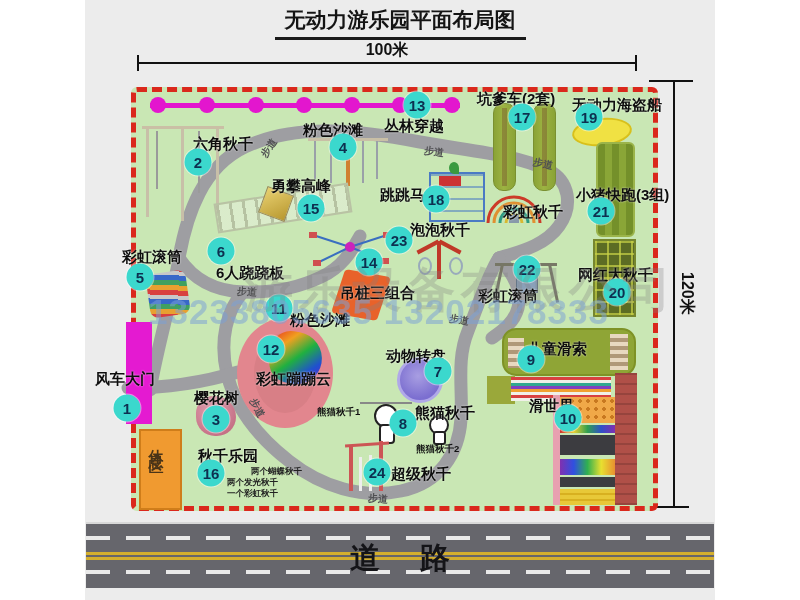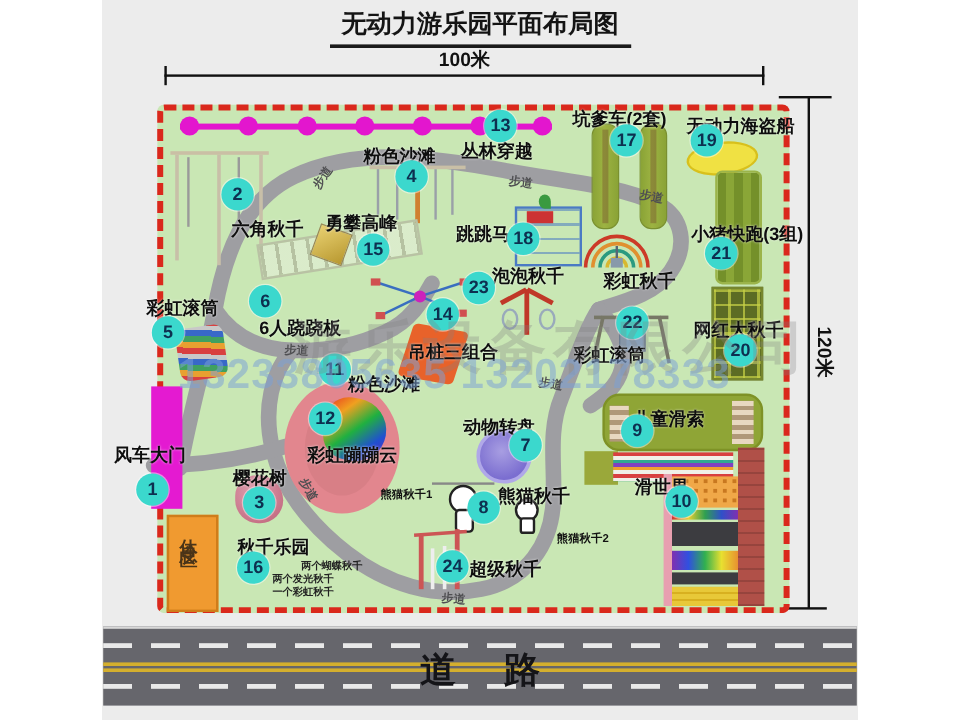--- a/index.html
+++ b/index.html
@@ -219,21 +219,21 @@
     <div style="position:absolute;left:73px;top:88px;width:55px;height:16px;
          background:linear-gradient(90deg,#8030b0,#3050e0,#30b050,#e8e030,#e89030);"></div>
     <div style="position:absolute;left:73px;top:106px;width:55px;height:10px;background:#3c3c40;"></div>
     <div style="position:absolute;left:73px;top:118px;width:55px;height:16px;
          background:repeating-linear-gradient(180deg,#e8c838 0 4px,#d8b020 4px 6px);"></div>
   </div>
 
   <div id="markers">
       <div class="lbl" style="left: 95px; top: 370px;">风车大门</div>
       <div class="badge" style="left: 127px; top: 408px;">1</div>
-      <div class="lbl" style="left: 193px; top: 135px; margin-top: 47px;">六角秋千</div>
+      <div class="lbl" style="left: 193px; top: 135px;">六角秋千</div>
       <div class="badge" style="left: 198px; top: 162px;">2</div>
       <div class="lbl" style="left: 194px; top: 389px;">樱花树</div>
       <div class="badge" style="left: 216px; top: 419px;">3</div>
       <div class="lbl" style="left: 303px; top: 121px;">粉色沙滩</div>
       <div class="badge" style="left: 343px; top: 147px;">4</div>
       <div class="lbl" style="left: 122px; top: 248px;">彩虹滚筒</div>
       <div class="badge" style="left: 140px; top: 277px;">5</div>
       <div class="lbl" style="left: 216px; top: 264px;">6人跷跷板</div>
       <div class="badge" style="left: 221px; top: 251px;">6</div>
       <div class="lbl" style="left: 386px; top: 347px;">动物转盘</div>
@@ -268,23 +268,23 @@
       <div class="lbl" style="left: 578px; top: 266px;">网红大秋千</div>
       <div class="badge" style="left: 617px; top: 292px;">20</div>
       <div class="lbl" style="left: 576px; top: 186px;">小猪快跑(3组)</div>
       <div class="badge" style="left: 601px; top: 211px;">21</div>
       <div class="lbl" style="left: 478px; top: 287px;">彩虹滚筒</div>
       <div class="badge" style="left: 527px; top: 269px;">22</div>
       <div class="lbl" style="left: 410px; top: 221px;">泡泡秋千</div>
       <div class="badge" style="left: 399px; top: 240px;">23</div>
       <div class="lbl" style="left: 391px; top: 465px;">超级秋千</div>
       <div class="badge" style="left: 377px; top: 472px;">24</div>
-      <div class="lbl" style="left: 503px; top: 225px;">彩虹秋千</div>
+      <div class="lbl" style="left: 503px; top: 203px;">彩虹秋千</div>
       <div class="lbl-sm" style="left: 317px; top: 406px;">熊猫秋千1</div>
-      <div class="lbl-sm" style="left: 416px; top: 443px; margin-left: 48px;">熊猫秋千2</div>
+      <div class="lbl-sm" style="left: 416px; top: 443px;">熊猫秋千2</div>
       <div class="lbl-vert" style="left: 146px; top: 437px;">休息区</div>
       <div class="walk" style="left: 259px; top: 141px; transform: rotate(-55deg);">步道</div>
       <div class="walk" style="left: 424px; top: 145px; transform: rotate(8deg);">步道</div>
       <div class="walk" style="left: 533px; top: 157px; transform: rotate(12deg);">步道</div>
       <div class="walk" style="left: 237px; top: 285px; transform: rotate(4deg);">步道</div>
       <div class="walk" style="left: 449px; top: 313px; transform: rotate(10deg);">步道</div>
       <div class="walk" style="left: 247px; top: 401px; transform: rotate(62deg);">步道</div>
       <div class="walk" style="left: 368px; top: 492px; transform: rotate(5deg);">步道</div>
       <div class="zipdot" style="left: 158px; top: 105px;"></div>
       <div class="zipdot" style="left: 207px; top: 105px;"></div>

